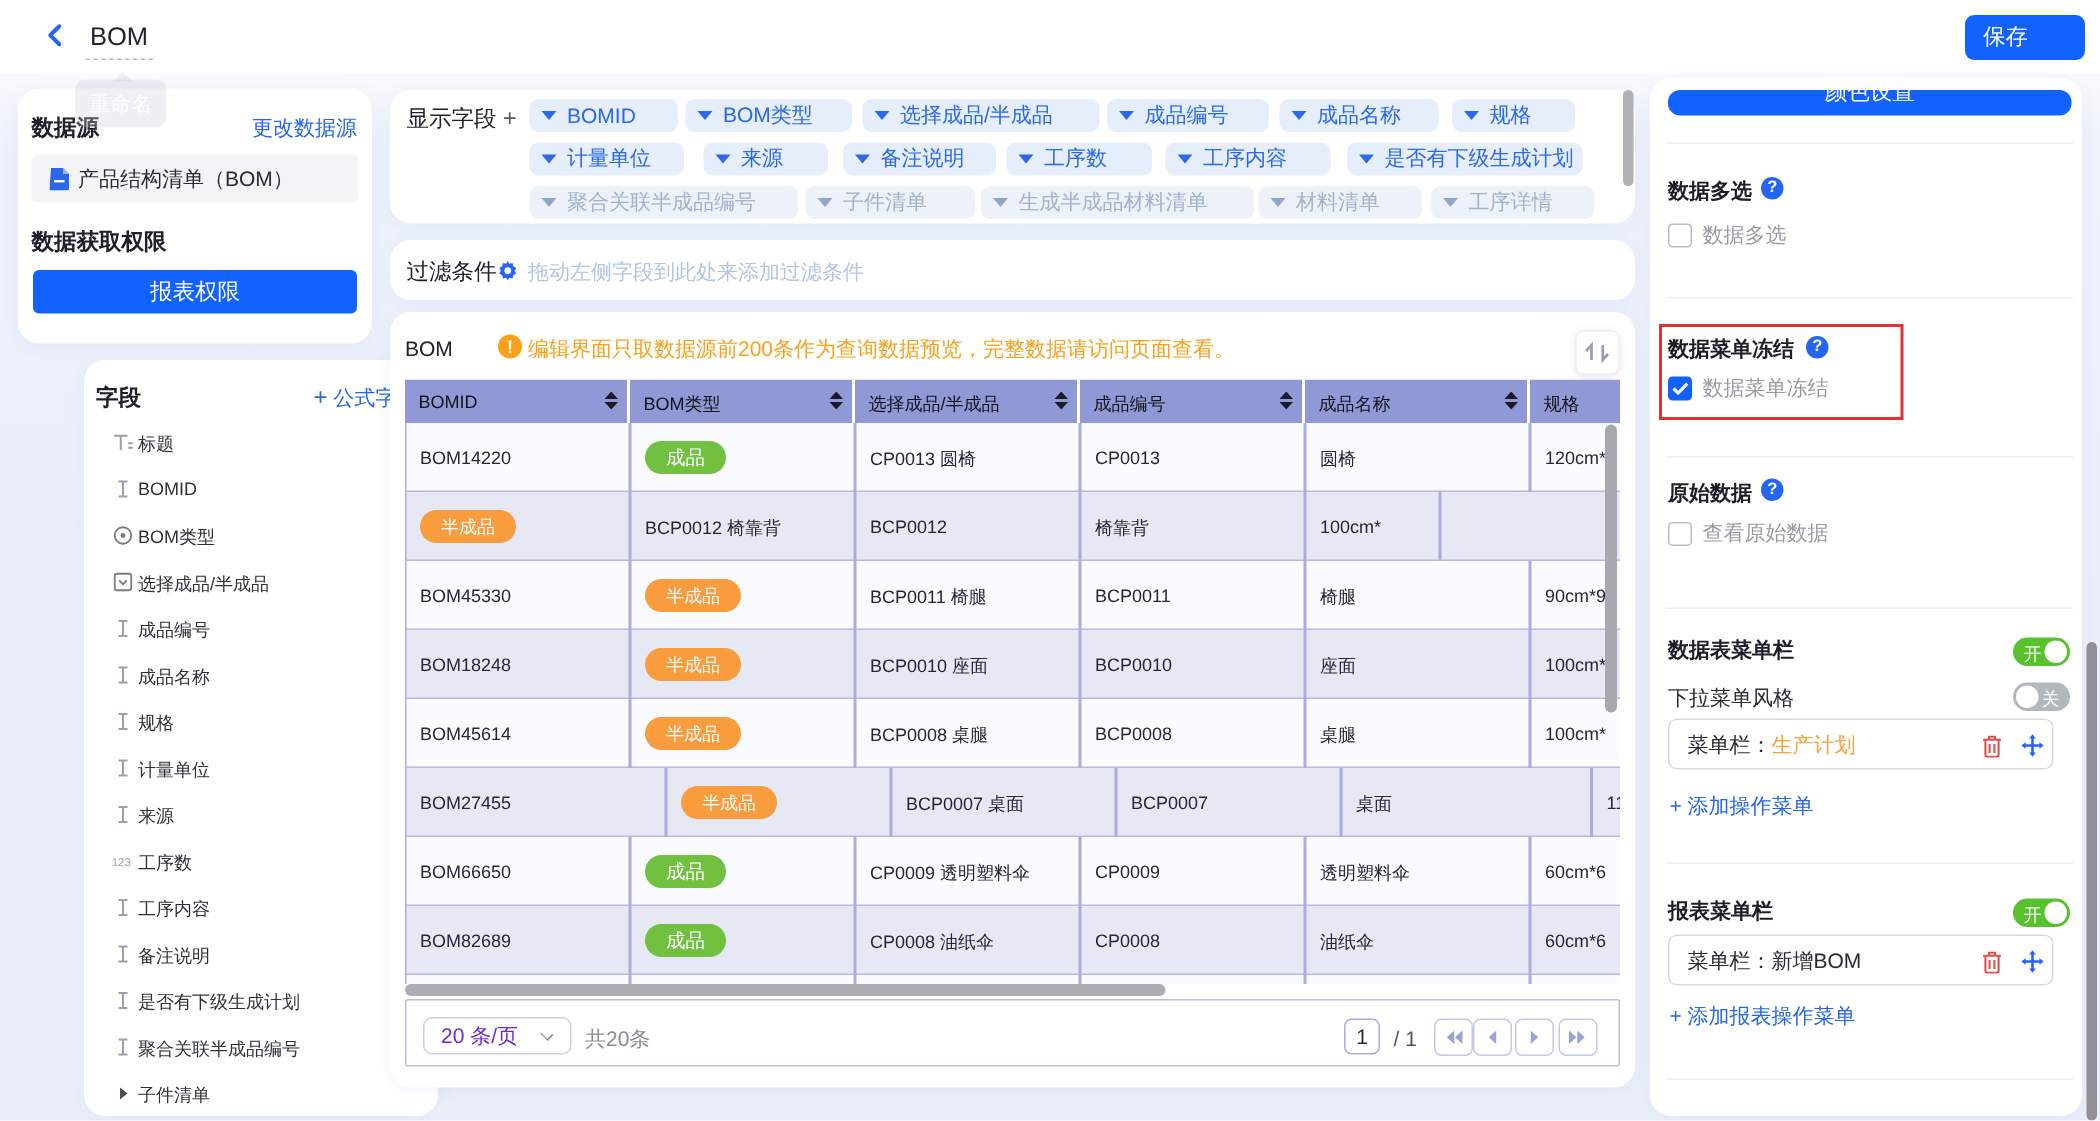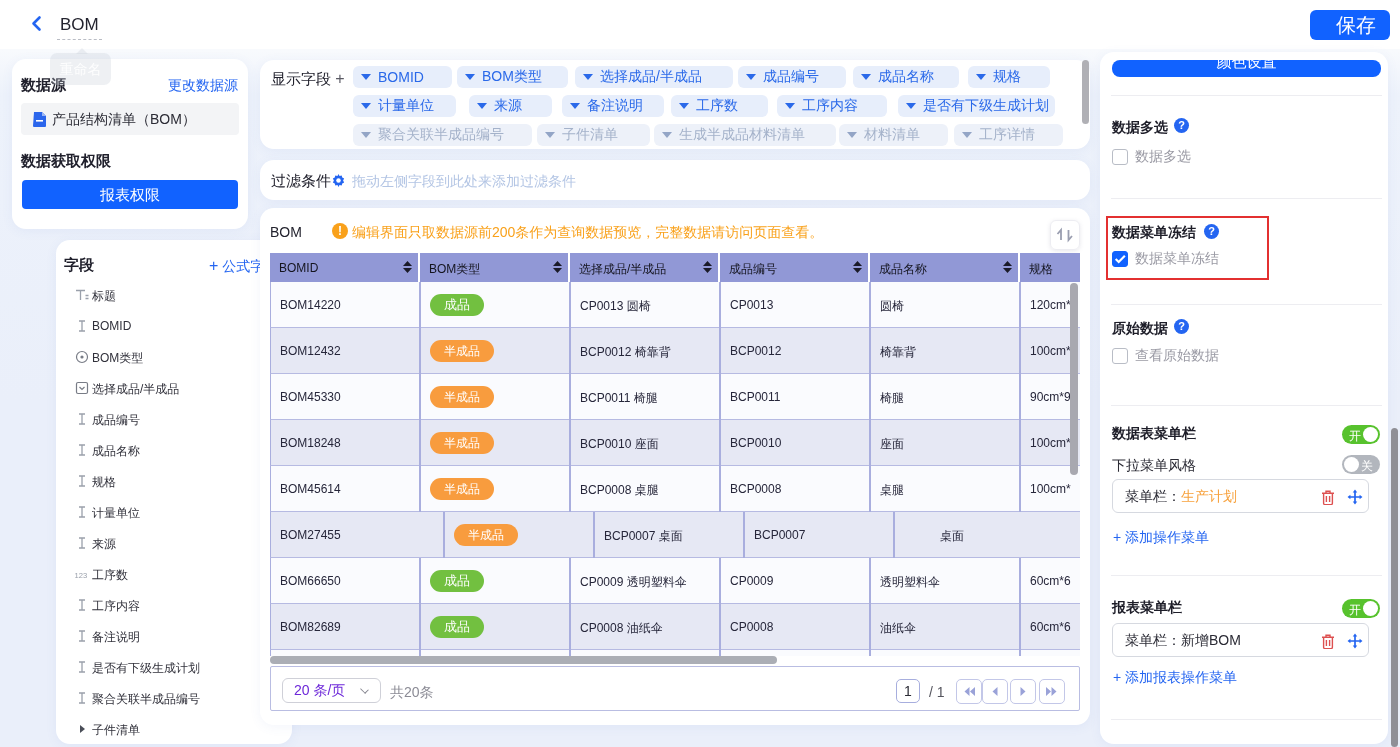--- a/index.html
+++ b/index.html
@@ -8,21 +8,21 @@
 .abs { position:absolute; }
 .card { position:absolute; background:#fff; border-radius:14px; box-shadow:0 2px 12px rgba(90,120,200,0.07); }
 .blue { color:#2465f1; }
 .f14 { font-size:14px; }
 
 
 #topbar { position:absolute; left:0; top:0; width:1400px; height:49px; background:#fff; }
 #backw { position:absolute; left:28px; top:15px; width:17px; height:17px; }
 #title { position:absolute; left:60px; top:15px; font-size:17px; color:#23232e; }
 #dash { position:absolute; left:57px; top:39px; width:45px; border-bottom:1px dashed #b9bcc4; }
-#savebtn { position:absolute; left:1310px; top:10px; width:80px; height:30px; background:#1162ff; border-radius:6px; color:#fff; font-size:20px; text-align:center; line-height:30px;padding-left:12px; }
+#savebtn { position:absolute; left:1310px; top:10px; width:80px; height:30px; background:#1162ff; border-radius:6px; color:#fff; font-size:15px; line-height:30px;padding-left:12px; }
 
 
 #tip { position:absolute; left:50px; top:53px; width:61px; height:32px; background:rgba(198,204,214,0.30); border-radius:7px; color:rgba(255,255,255,0.88); font-size:14px; text-align:center; line-height:32px; z-index:30; }
 #tiparrow { position:absolute; left:76px; top:48px; width:0; height:0; border-left:6px solid transparent; border-right:6px solid transparent; border-bottom:6px solid rgba(198,204,214,0.30); z-index:30; }
 
 
 #card1 { left:12px; top:59px; width:236px; height:170px; }
 #card2 { left:12px; top:240px; width:236px; height:504px;margin-left:44px; }
 .seclab { font-size:15px; font-weight:bold; color:#20202c; }
 #dsbox { position:absolute; left:9px; top:44px; width:218px; height:32px; background:#f3f4f6; border-radius:4px; }
@@ -323,23 +323,20 @@
           </div>
           <div class="td" style="width:150px;">
             <span class="ctx" style="">圆椅</span>
           </div>
           <div class="td" style="width:90px;">
             <span class="ctx" style="">120cm*</span>
           </div>
         </div>
         <div class="trow even" style="top:75px;">
           <div class="td" style="width:150px;">
-            <span class="ctx" style="">BOM12432</span>
-          </div>
-          <div class="td" style="width:150px;">
             <span class="ctx" style="top:12px;"><span class="op">半成品</span></span>
           </div>
           <div class="td" style="width:150px;">
             <span class="ctx" style="">BCP0012 椅靠背</span>
           </div>
           <div class="td" style="width:150px;">
             <span class="ctx" style="">BCP0012</span>
           </div>
           <div class="td" style="width:150px;">
             <span class="ctx" style="">椅靠背</span>
@@ -414,21 +411,21 @@
           </div>
           <div class="td" style="width:150px;">
             <span class="ctx" style="top:12px;"><span class="op">半成品</span></span>
           </div>
           <div class="td" style="width:150px;">
             <span class="ctx" style="">BCP0007 桌面</span>
           </div>
           <div class="td" style="width:150px;">
             <span class="ctx" style="">BCP0007</span>
           </div>
-          <div class="td" style="width:167px;margin-left:36px;">
+          <div class="td" style="width:167px;">
             <span class="ctx" style="">桌面</span>
           </div>
           <div class="td" style="width:90px;">
             <span class="ctx" style="">110cm*</span>
           </div>
         </div>
         <div class="trow odd" style="top:305px;">
           <div class="td" style="width:150px;">
             <span class="ctx" style="">BOM66650</span>
           </div>

